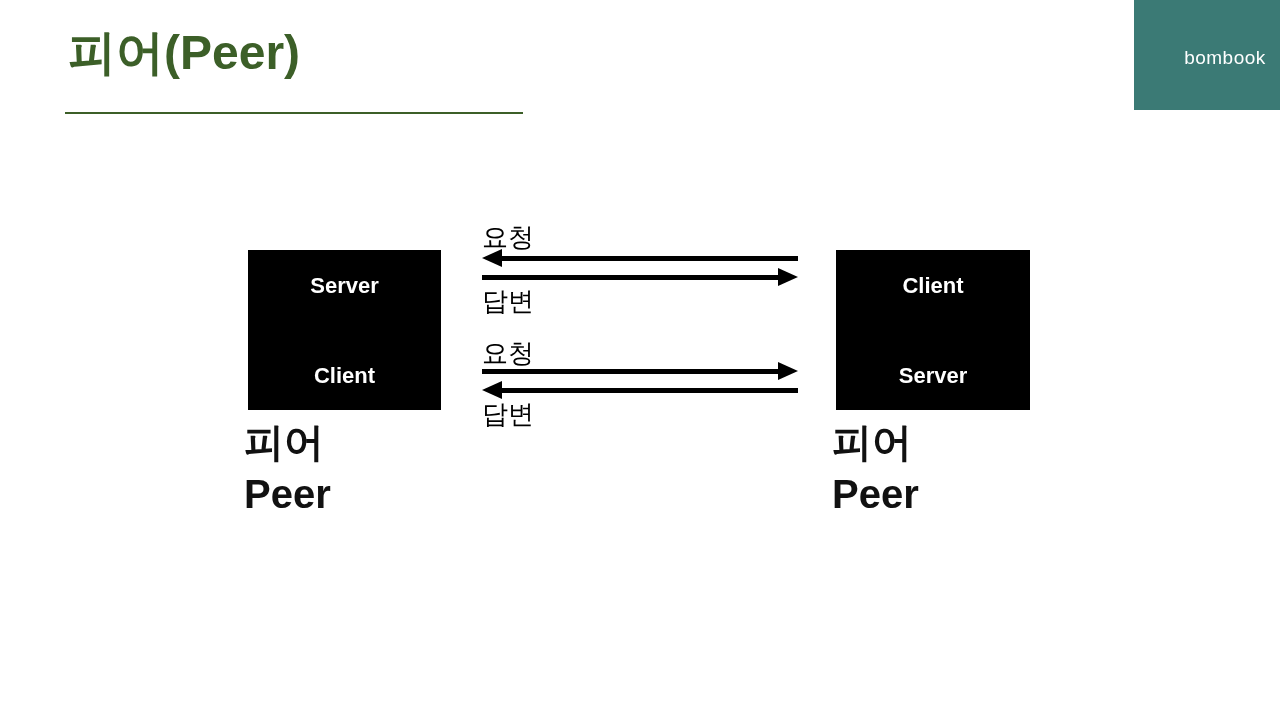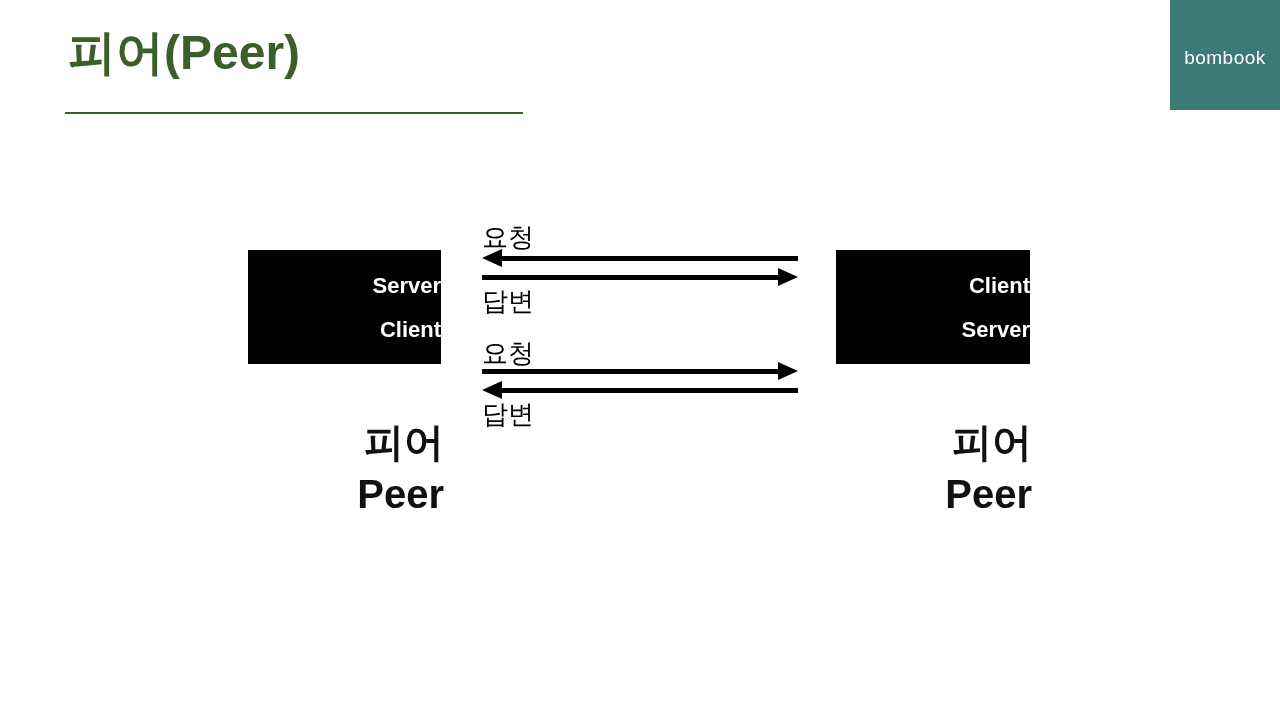--- a/index.html
+++ b/index.html
@@ -23,45 +23,44 @@
     position: absolute; left: 65px; top: 112px;
     width: 458px; height: 2px;
     background: var(--title-green, #3C5F28);
   }
 
   
   .logo {
     position: absolute; right: 0; top: 0;
     width: 110px; height: 110px;
     background: var(--logo-teal, #3B7A75);
-    display: flex; align-items: center; justify-content: center;
+    display: flex; align-items: center; justify-content: center; padding-left: 36px;
   }
   .logo span {
     color: #ffffff; font-size: 19px; letter-spacing: 0.5px;
     padding-top: 6px;
   }
 
   
   .node {
-    position: absolute; top: 250px; height: 114px;
+    position: absolute; top: 250px; height: 160px;
     background: var(--node-bg, #000000);
     color: var(--node-text, #ffffff);
     display: flex; flex-direction: column; justify-content: space-between;
     padding: 25px 0 23px 0; box-sizing: border-box;
     text-align: center;
-    align-items: flex-end;
   }
   .node.left  { left: 248px; width: 193px; }
   .node.right { left: 836px; width: 194px; }
   .node .role { font-size: 22px; font-weight: 700; line-height: 22px; }
 
   
   .caption {
     position: absolute; top: 416px; width: 200px;
-    text-align: right; color: #111;
+    text-align: left; color: #111;
     font-size: 40px; font-weight: 700; line-height: 52px;
   }
   .caption.left  { left: 244px; }
   .caption.right { left: 832px; }
 
   
   .arrow { position: absolute; left: 482px; width: 316px; height: 18px; }
   .arrow .shaft {
     position: absolute; top: 6.5px; height: 5px;
     background: var(--arrow-black, #000);

